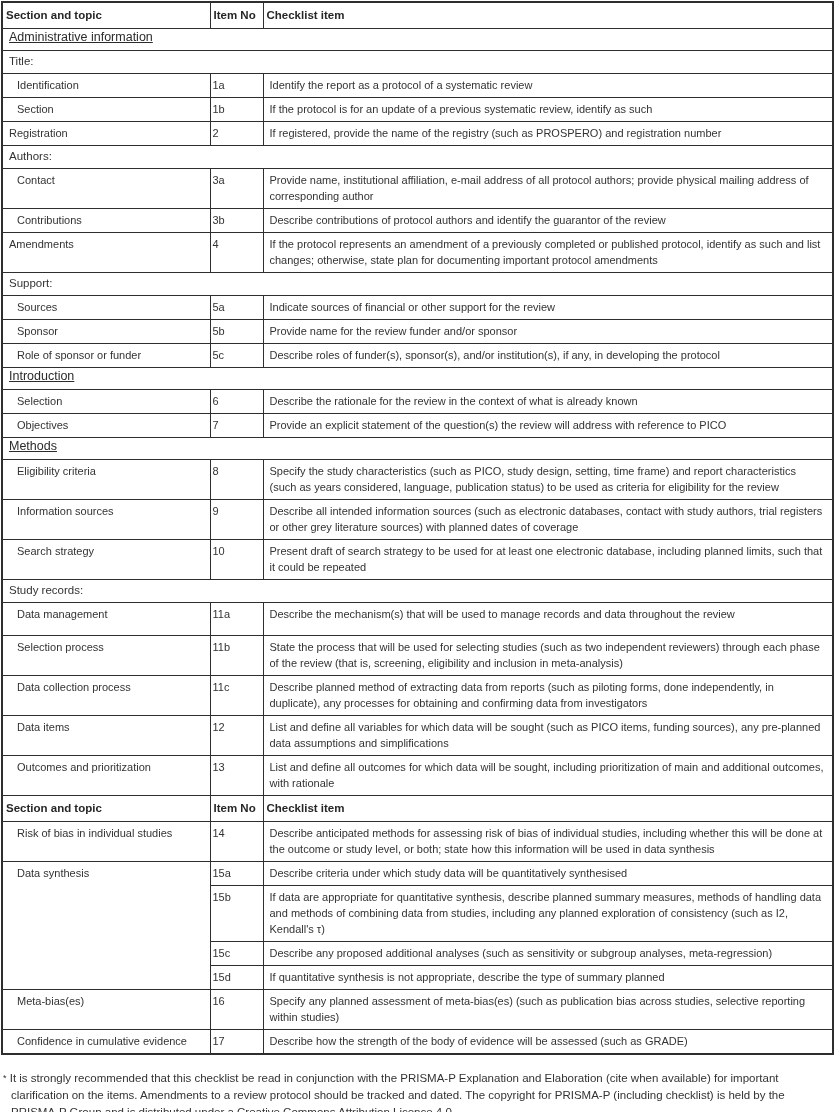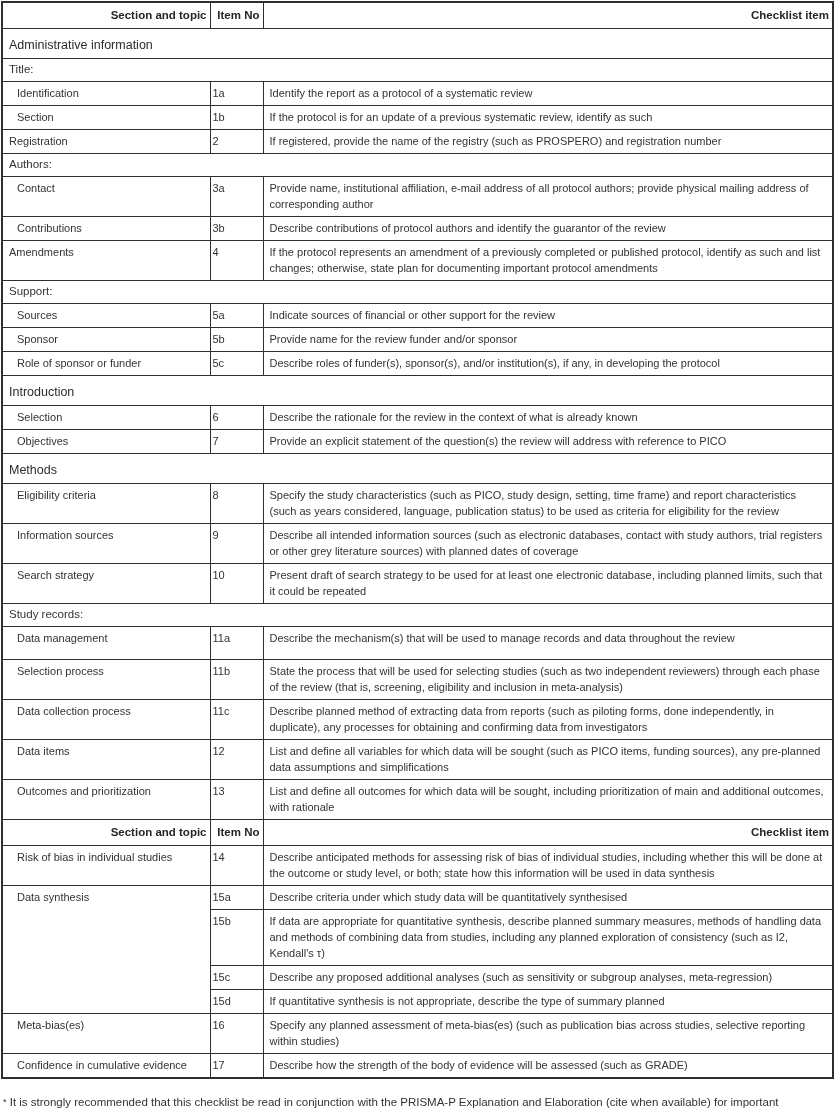--- a/index.html
+++ b/index.html
@@ -18,21 +18,21 @@
     table-layout: fixed;
   }
   .checklist td, .checklist th {
     border: 1px solid #2e2e2e;
     vertical-align: top;
   }
   .checklist th {
     font-weight: bold;
     font-size: 11.5px;
     color: #262626;
-    text-align: right;
+    text-align: left;
     padding: 5px 3px;
     line-height: 15px;
   }
   td.c1 {
     font-size: 11px;
     line-height: 16px;
     padding: 3px 4px 4px 6px;
   }
   td.c1.ind { padding-left: 14px; margin-top: 46px; }
   td.c2 {
@@ -43,21 +43,22 @@
   }
   td.c3 {
     font-size: 11px;
     line-height: 16px;
     padding: 3px 8px 4px 6px;
   }
   td.sect {
     font-size: 12.5px;
     line-height: 16px;
     color: #2b2b2b;
-    padding: 8px 6px 5px 6px;
+    padding: 0 6px 5px 6px;
+    text-decoration: underline;
   }
   td.subsect {
     font-size: 11.5px;
     line-height: 15px;
     padding: 3px 6px 4px 6px;
   }
   tr.tall td { padding-bottom: 13px; }
   .footer {
     margin: 15px 3px 0 3px;
   }

